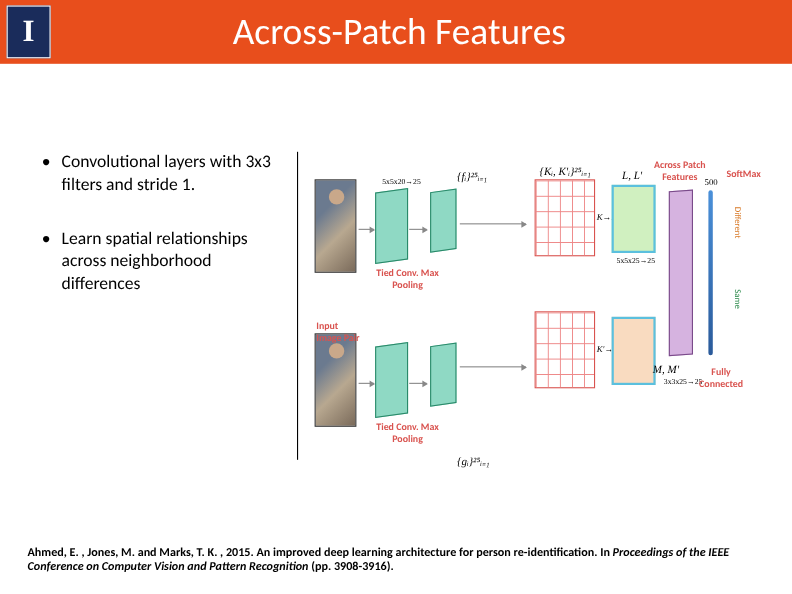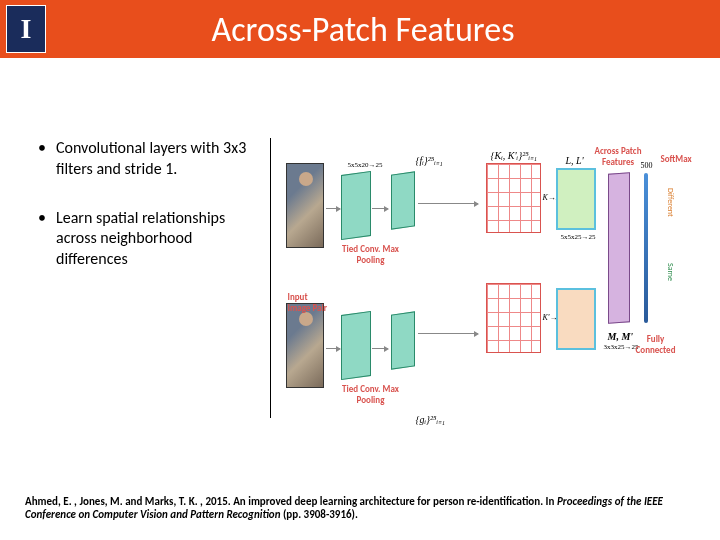--- a/index.html
+++ b/index.html
@@ -321,21 +321,21 @@
       <div class="formula" style="left:257px; top:60px; font-size:8px;">K→L</div>
       <div class="formula" style="left:257px; top:180px; font-size:8px;">K'→L'</div>
 
       <div class="patch-block patch-top"></div>
       <div class="patch-block patch-bot"></div>
       <div class="formula" style="left:280px; top:22px;">L, L'</div>
       <div class="formula" style="left:275px; top:100px; font-size:7px; font-style:normal;">5x5x25→25</div>
 
       <div class="across-block"></div>
       <div class="across-label">Across Patch Features</div>
-      <div class="formula" style="left:322px; top:198px;font-weight:bold;">M, M'</div>
+      <div class="formula" style="left:308px; top:198px;">M, M'</div>
       <div class="formula" style="left:318px; top:210px; font-size:7px; font-style:normal;">3x3x25→25</div>
 
       <div class="fc-line"></div>
       <div class="formula" style="left:355px; top:28px; font-style:normal; font-size:8px;">500</div>
       <div class="fc-label">Fully Connected</div>
 
       <div class="softmax">
         <span class="softmax-label">SoftMax</span>
       </div>
       <div class="out-label diff">Different</div>

